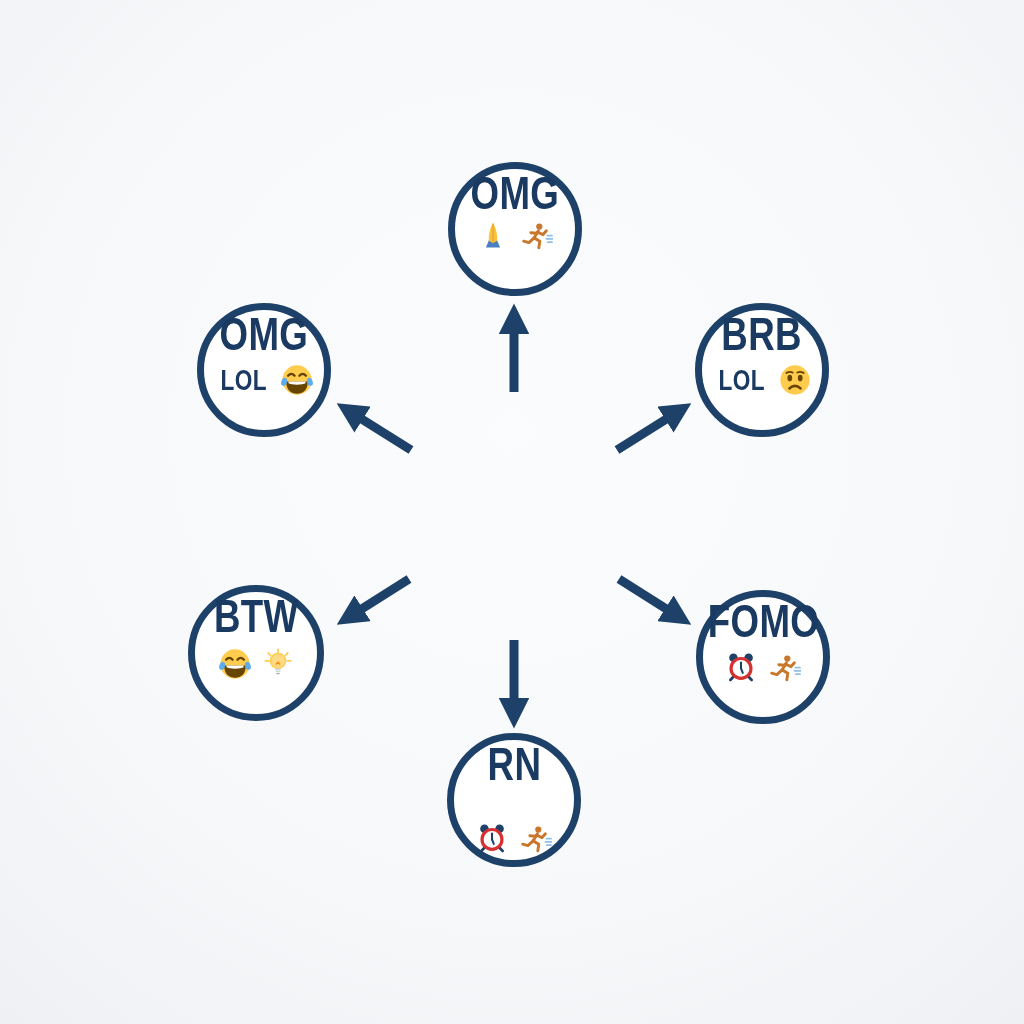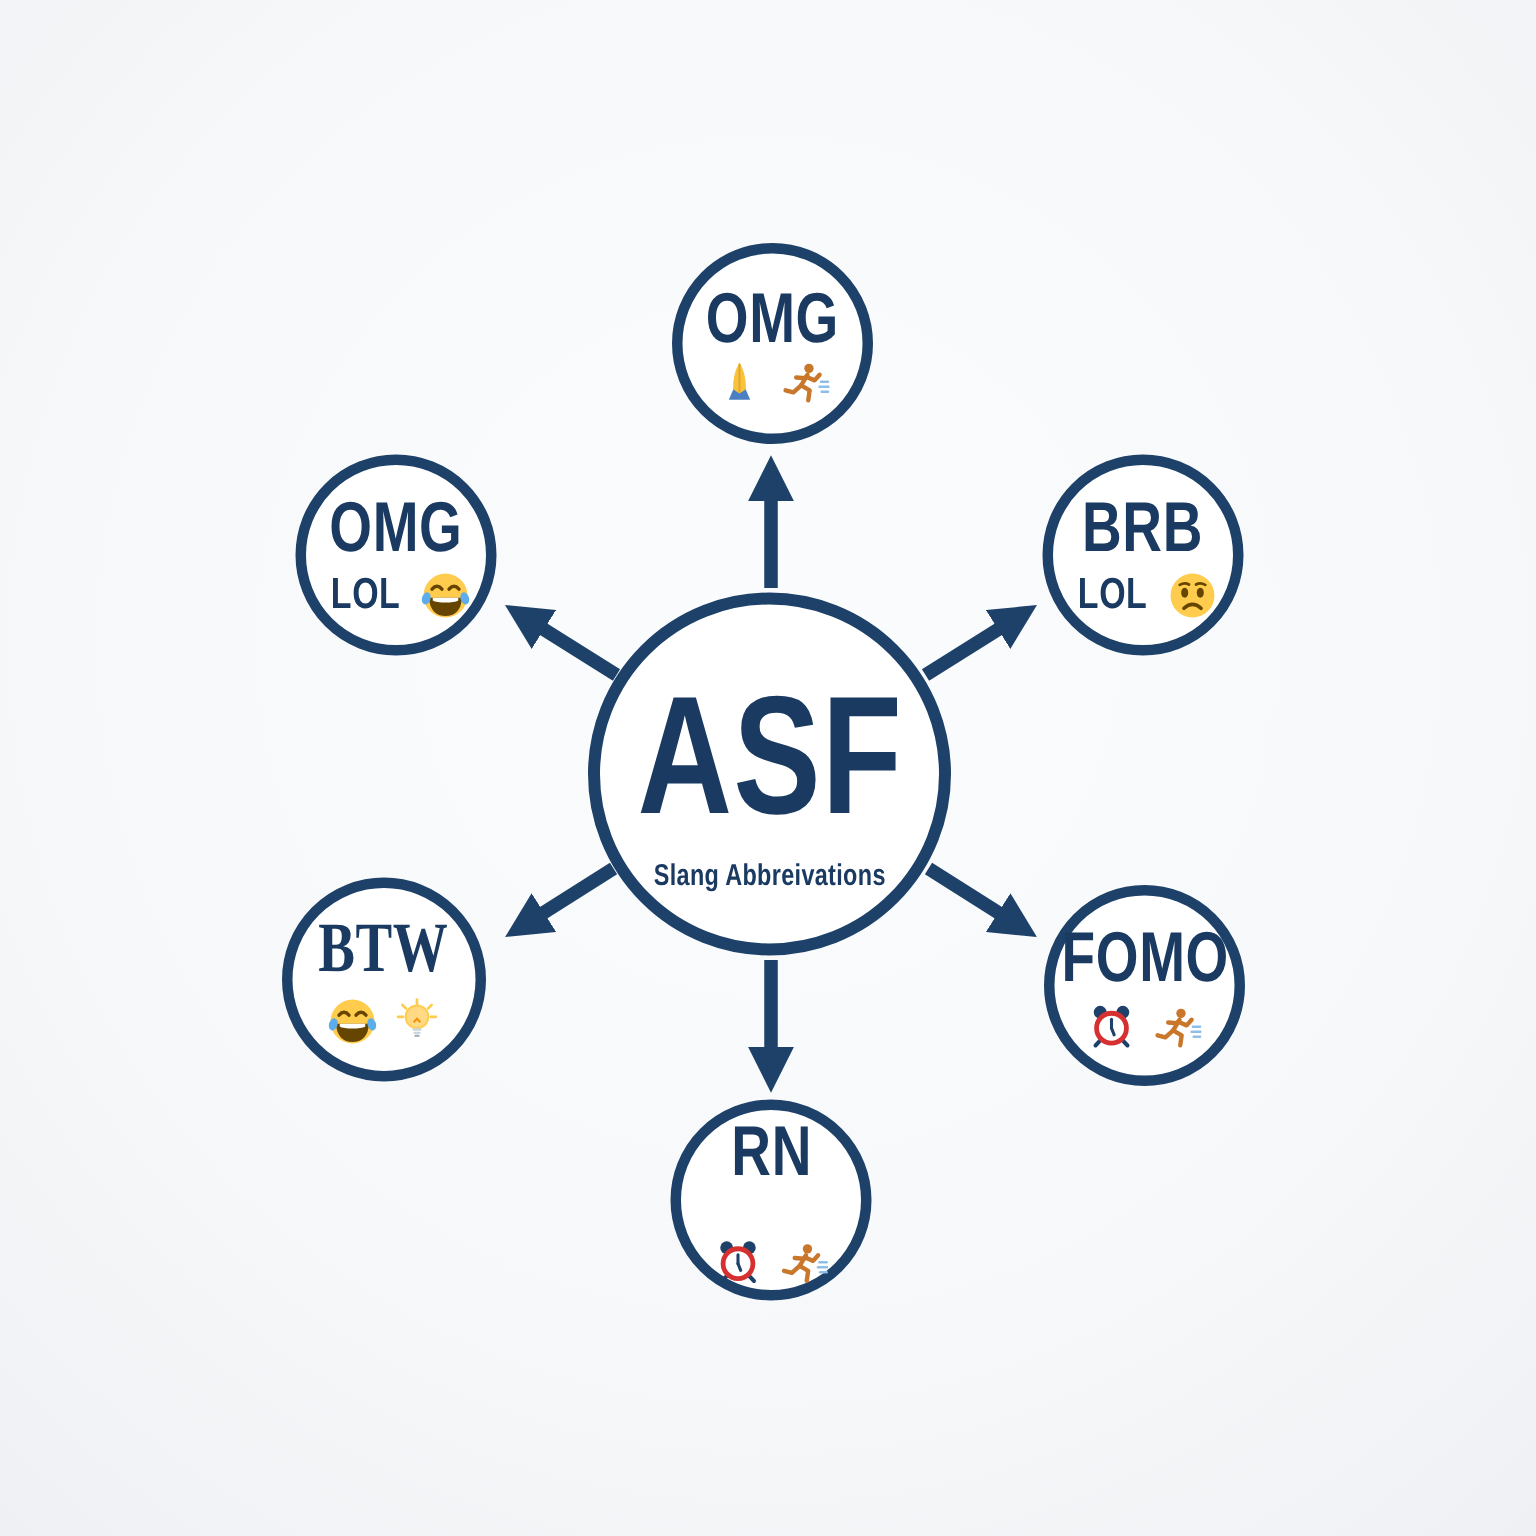--- a/index.html
+++ b/index.html
@@ -14,21 +14,21 @@
     background:radial-gradient(circle at 50% 42%, #fbfcfd 0%, #f7f8fa 62%, #eef0f3 100%);
   }
   svg.arrows{position:absolute;left:0;top:0;}
   .node{
     position:absolute;
     background:#ffffff;
     border:7px solid #1d4168;
     border-radius:50%;
     box-sizing:border-box;
     display:flex;flex-direction:column;
-    align-items:center;justify-content:center;
+    align-items:center;
   }
   .node.center{border-width:8px;}
   .cond{
     display:inline-block;
     transform:scaleX(0.78);
     transform-origin:center;
     font-weight:700;
     color:#1a3a61;
     letter-spacing:0.5px;
     white-space:nowrap;
@@ -56,24 +56,20 @@
     <g stroke="#1d4168" stroke-width="9" fill="none">
       <line x1="514" y1="392" x2="514" y2="331" marker-end="url(#ah)"></line>
       <line x1="411" y1="450" x2="360" y2="418" marker-end="url(#ah)"></line>
       <line x1="617" y1="450" x2="668" y2="418" marker-end="url(#ah)"></line>
       <line x1="409" y1="579" x2="360" y2="610" marker-end="url(#ah)"></line>
       <line x1="619" y1="579" x2="668" y2="610" marker-end="url(#ah)"></line>
       <line x1="514" y1="640" x2="514" y2="701" marker-end="url(#ah)"></line>
     </g>
   </svg>
 
-  <div class="node center" style="left:392px;top:395px;width:242px;height:242px;">
-    <span class="cond center-title">ASF</span>
-    <span class="cond center-subtitle">Slang Abbreivations</span>
-  </div>
 
   <div class="node" style="left:448px;top:162px;width:134px;height:134px;">
     <span class="cond big-label">OMG</span>
     <div class="iconrow" style="margin-top:4px;">
       <svg class="emoji" width="32" height="32" viewBox="0 0 36 36">
         <path d="M10 31 L14 21.5 h8 L26 31 Z" fill="#4a7fc1"></path>
         <path d="M18 3 C14.8 8.5 13.1 15 13.2 23 L18 26.2 L22.8 23 C22.9 15 21.2 8.5 18 3 Z" fill="#f9c23c"></path>
         <path d="M18 4 V25.5" stroke="#e0a32e" stroke-width="1.3"></path>
       </svg>
       <svg class="emoji" width="34" height="30" viewBox="0 0 36 30">
@@ -118,21 +114,21 @@
         <circle cx="18" cy="18" r="15.5" fill="#ffcc4d"></circle>
         <ellipse cx="12.5" cy="16" rx="2.5" ry="3.5" fill="#664500"></ellipse>
         <ellipse cx="23.5" cy="16" rx="2.5" ry="3.5" fill="#664500"></ellipse>
         <path d="M9 10.5 Q12.5 8.5 15.5 10.2" stroke="#664500" stroke-width="2" fill="none" stroke-linecap="round"></path>
         <path d="M20.5 10.2 Q23.5 8.5 27 10.5" stroke="#664500" stroke-width="2" fill="none" stroke-linecap="round"></path>
         <path d="M12 27 Q18 21.5 24 27" stroke="#664500" stroke-width="2.6" fill="none" stroke-linecap="round"></path>
       </svg>
     </div>
   </div>
 
-  <div class="node" style="left:188px;top:585px;width:136px;height:136px;font-family:Liberation Serif, serif;">
+  <div class="node" style="left:188px;top:585px;width:136px;height:136px;">
     <span class="cond big-label">BTW</span>
     <div class="iconrow">
       <svg class="emoji" width="34" height="34" viewBox="0 0 36 36">
         <circle cx="18" cy="18" r="15.5" fill="#ffcc4d"></circle>
         <path d="M6.5 19.5 C6.5 28 11.5 32.5 18 32.5 C24.5 32.5 29.5 28 29.5 19.5 Z" fill="#664500"></path>
         <path d="M9 19.5 h18 v2 c-3 2 -15 2 -18 0 Z" fill="#ffffff"></path>
         <path d="M8.5 13.5 Q12 9.5 15.5 13.5" stroke="#664500" stroke-width="2.4" fill="none" stroke-linecap="round"></path>
         <path d="M20.5 13.5 Q24 9.5 27.5 13.5" stroke="#664500" stroke-width="2.4" fill="none" stroke-linecap="round"></path>
         <ellipse cx="4.4" cy="20" rx="3" ry="4.4" fill="#5dadec" transform="rotate(18 4.4 20)"></ellipse>
         <ellipse cx="31.6" cy="20" rx="3" ry="4.4" fill="#5dadec" transform="rotate(-18 31.6 20)"></ellipse>

